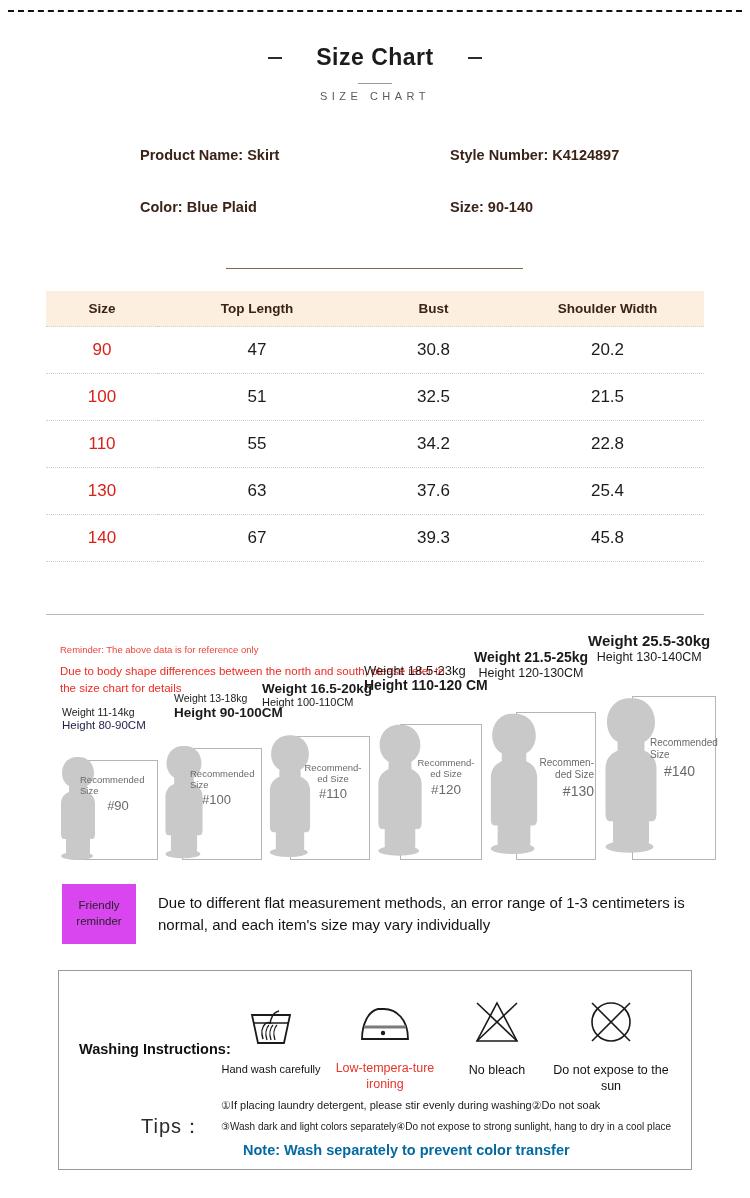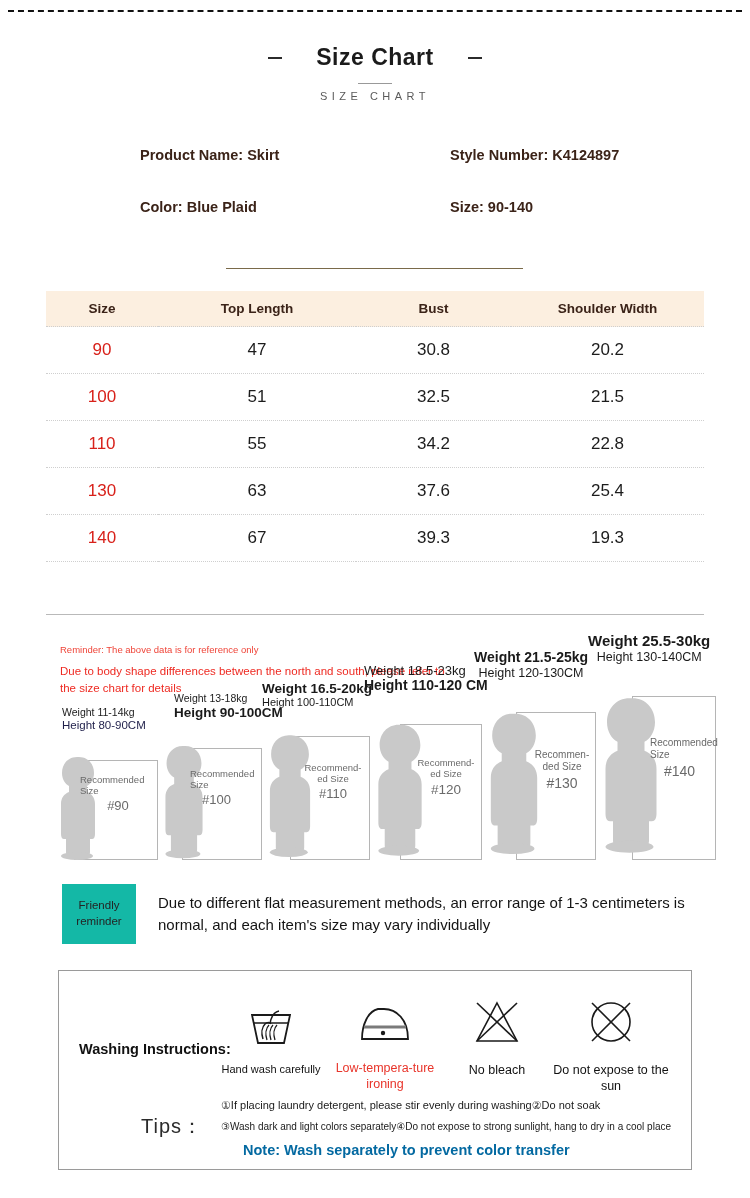--- a/index.html
+++ b/index.html
@@ -191,21 +191,21 @@
 
   
   .friendly-wrap {
     position: absolute;
     top: 884px;
     left: 62px;
     display: flex;
     align-items: stretch;
   }
   .friendly-badge {
-    background: #14b8a6;
+    background: #d946ef;
     width: 74px;
     min-height: 60px;
     display: flex;
     align-items: center;
     justify-content: center;
     text-align: center;
     font-size: 11.5px;
     line-height: 1.35;
     color: #242424;
   }
@@ -359,21 +359,21 @@
     <tr>
       <td class="size-cell">130</td>
       <td>63</td>
       <td>37.6</td>
       <td>25.4</td>
     </tr>
     <tr>
       <td class="size-cell">140</td>
       <td>67</td>
       <td>39.3</td>
-      <td>19.3</td>
+      <td>45.8</td>
     </tr>
   </tbody>
 </table>
 
 <div class="table-base-rule"></div>
 
 <div class="reminder-small">Reminder: The above data is for reference only</div>
 <div class="reminder-big">Due to body shape differences between the north and south, please refer to the size chart for details</div>
 
 <div class="figures">
@@ -445,21 +445,21 @@
   <div class="fig" style="left:438px; width:112px; height:176px;">
     <div class="fig-caption" style="left:-10px; bottom:180px; font-size:11px; text-align:center;">
       <span class="fig-cap-w" style="font-size:14px;font-weight:bold;">Weight 21.5-25kg</span>
       <span class="fig-cap-h" style="font-size:12.5px;">Height 120-130CM</span>
     </div>
     <div class="fig-box" style="left:32px; bottom:0; width:80px; height:148px;"></div>
     <svg class="fig-svg" width="60" height="155" viewBox="0 0 44 105">
       <path fill="#c9c9c9" d="M21 2C12 2 6 9 6 18c0 6 3 11 7 13v6c-5 2-8 6-8 12v30c0 3 1 5 3 5h2v13c0 3 2 5 5 5h14c3 0 5-2 5-5V84h2c2 0 3-2 3-5V49c0-6-3-10-8-12v-6c4-2 7-7 7-13 0-9-6-16-15-16z"></path>
       <ellipse cx="21" cy="101" rx="16" ry="4" fill="#c9c9c9"></ellipse>
     </svg>
-    <div class="fig-label" style="left:46px; bottom:68px; font-size:10px; width:64px; text-align:center;">
+    <div class="fig-label" style="left:46px; bottom:60px; font-size:10px; width:64px; text-align:right;">
       <span class="rec">Recommen-ded Size</span>
       <span class="num" style="font-size:14px;">#130</span>
     </div>
   </div>
 
   <div class="fig" style="left:552px; width:118px; height:192px;">
     <div class="fig-caption" style="left:-10px; bottom:196px; font-size:11px; text-align:center;">
       <span class="fig-cap-w" style="font-size:15px;font-weight:bold;">Weight 25.5-30kg</span>
       <span class="fig-cap-h" style="font-size:12.5px;">Height 130-140CM</span>
     </div>

